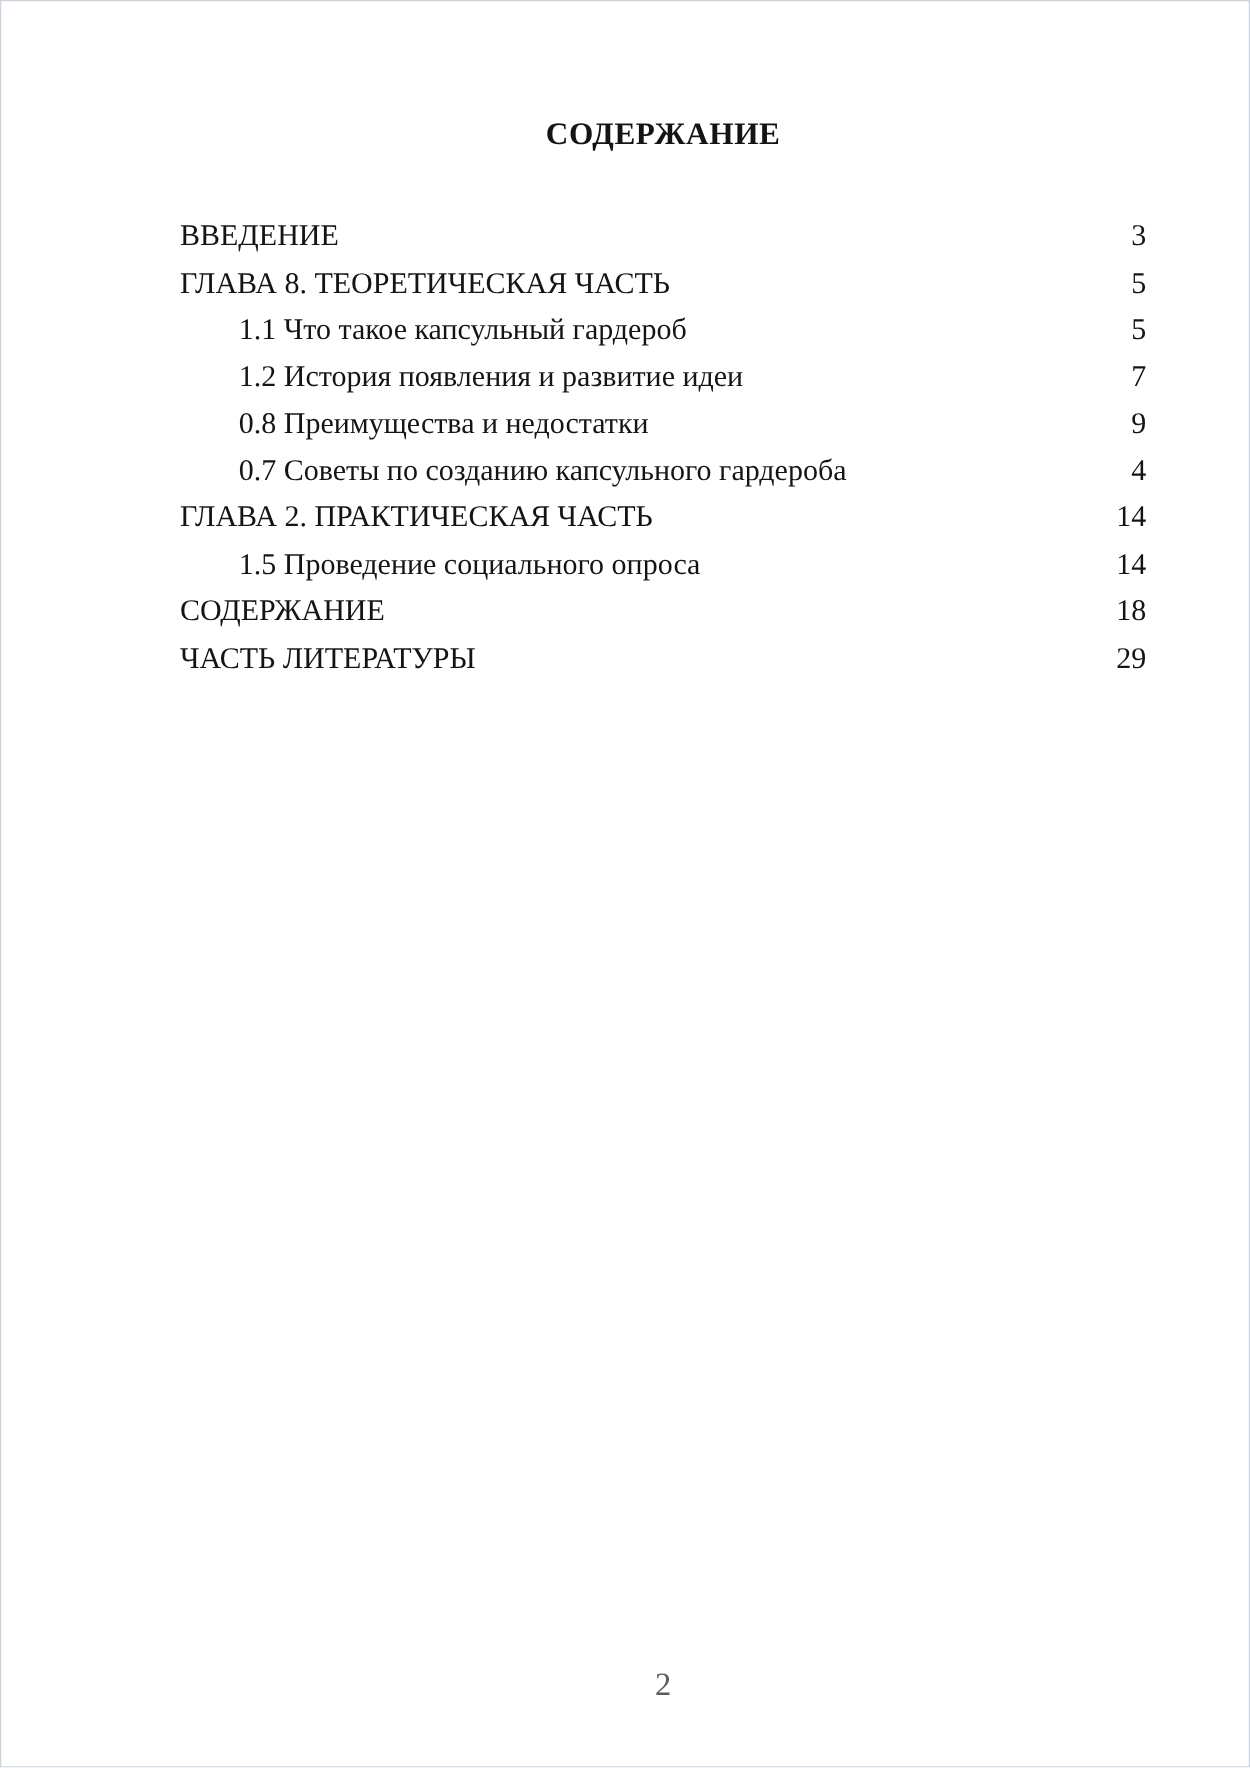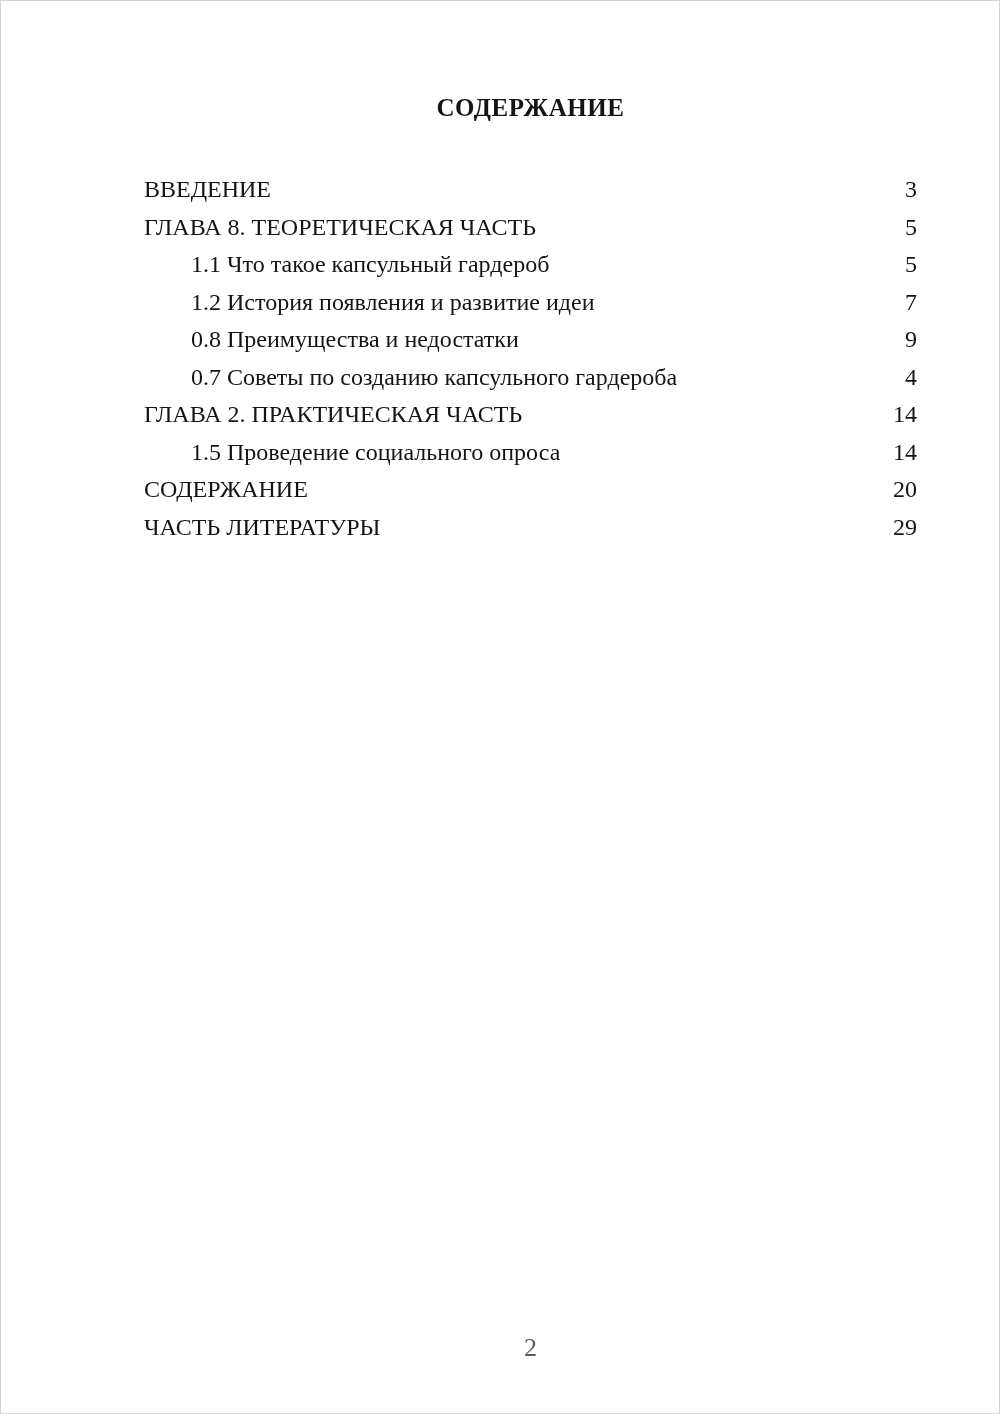--- a/index.html
+++ b/index.html
@@ -109,21 +109,21 @@
   </div>
 
   <div class="toc-row indent">
     <span class="toc-label">1.5 Проведение социального опроса</span>
     <span class="toc-page">14</span>
   </div>
 
 
   <div class="toc-row">
     <span class="toc-label">СОДЕРЖАНИЕ</span>
-    <span class="toc-page">20</span>
+    <span class="toc-page">18</span>
   </div>
 
   <div class="toc-row">
     <span class="toc-label">ЧАСТЬ ЛИТЕРАТУРЫ</span>
     <span class="toc-page">29</span>
   </div>
 </div>
   </div>
   <div class="footer">2</div>
 </div>

